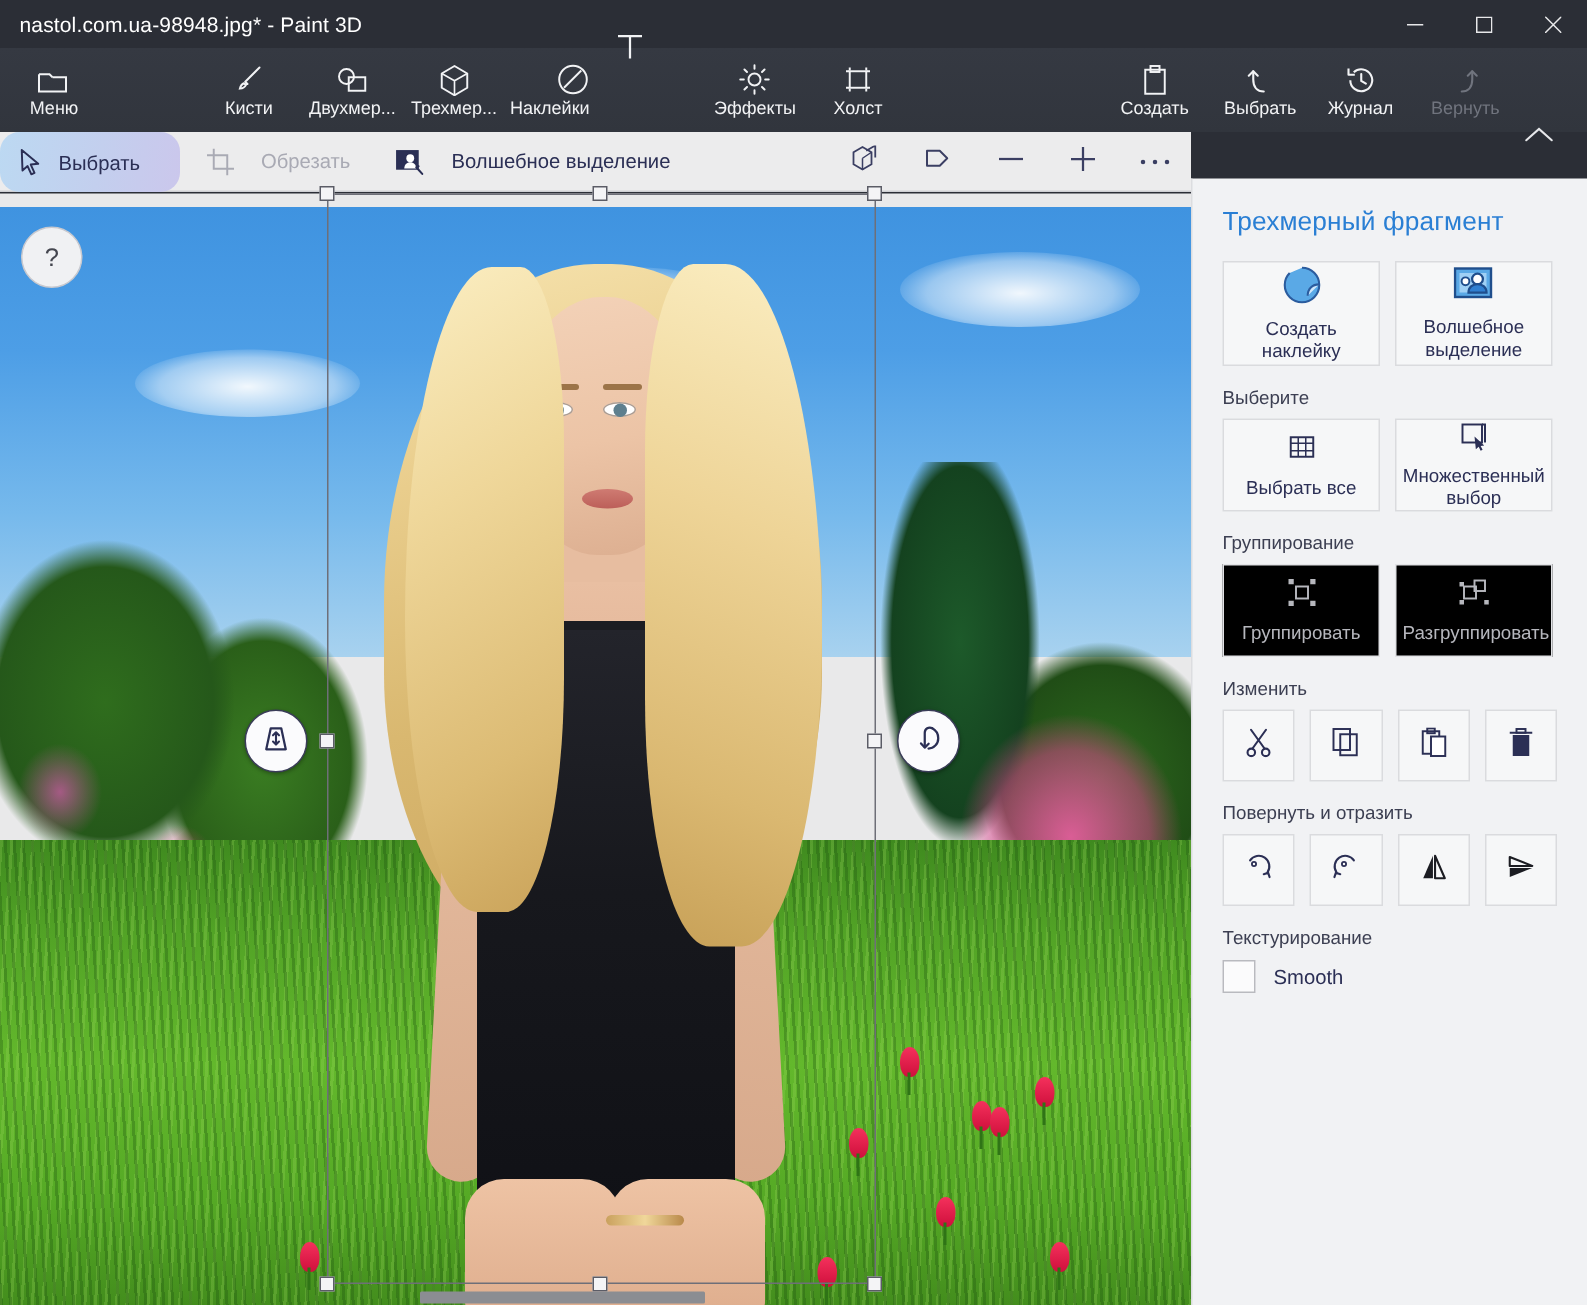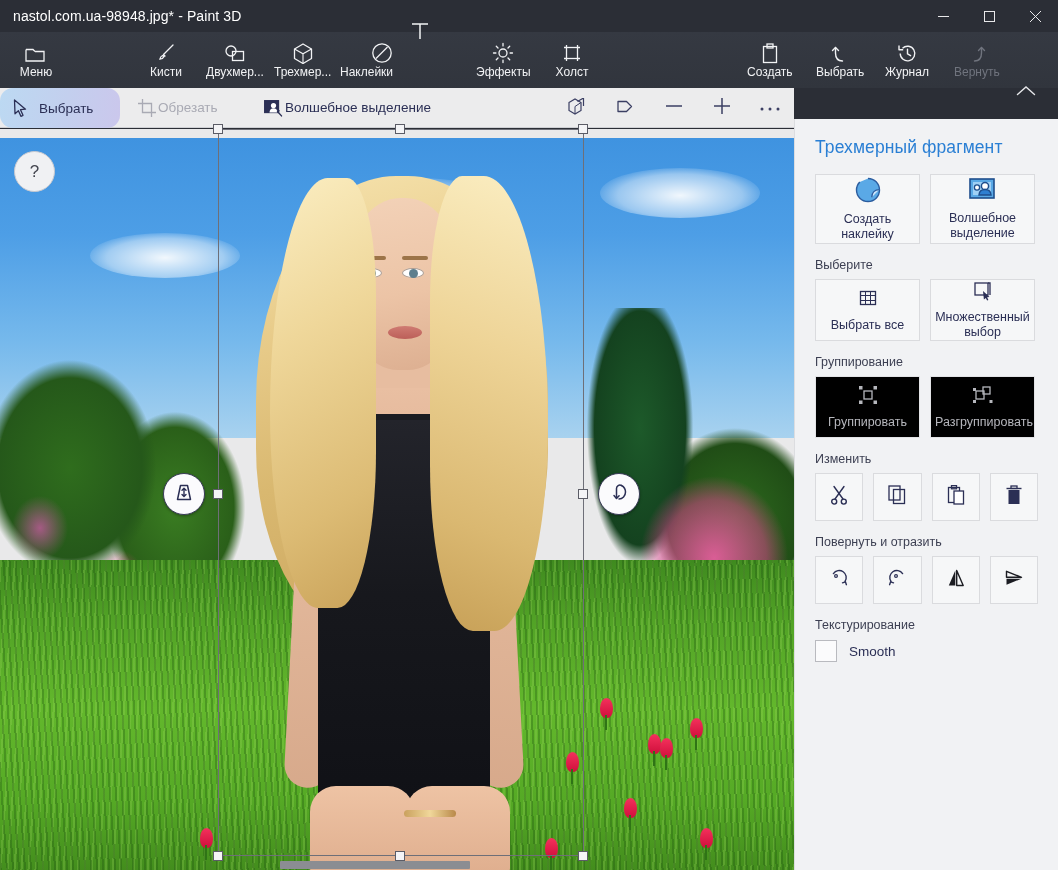--- a/index.html
+++ b/index.html
@@ -52,21 +52,21 @@
     position: absolute; left: 0; top: 88px; width: 794px; height: 40px;
     background: #ececed; border-bottom: 1px solid #cfd0d4;
   }
   .tab-select {
     position: absolute; left: 0; top: 0; width: 120px; height: 40px;
     background: linear-gradient(100deg,#bcd9f2 0%, #c3cfee 55%, #cbc7ec 100%);
     display: flex; align-items: center; gap: 11px; padding-left: 13px; border-radius: 13px;
   }
   .sub-item {
     position: absolute; top: 0; height: 40px; display: flex; align-items: center;
-    gap: 2px; padding: 0 10px; color: #2b2f55; font-size: 13.5px; white-space: nowrap;
+    gap: 18px; padding: 0 10px; color: #2b2f55; font-size: 13.5px; white-space: nowrap;
   }
   .sub-item.disabled { color: #a9aab4; }
   .sub-item .lb { line-height: 1; }
   .sub-icon { display: flex; align-items: center; justify-content: center; }
   .sub-btn {
     position: absolute; top: 0; height: 40px; width: 44px;
     display: flex; align-items: center; justify-content: center; color: #3b3f63;
   }
 
   

